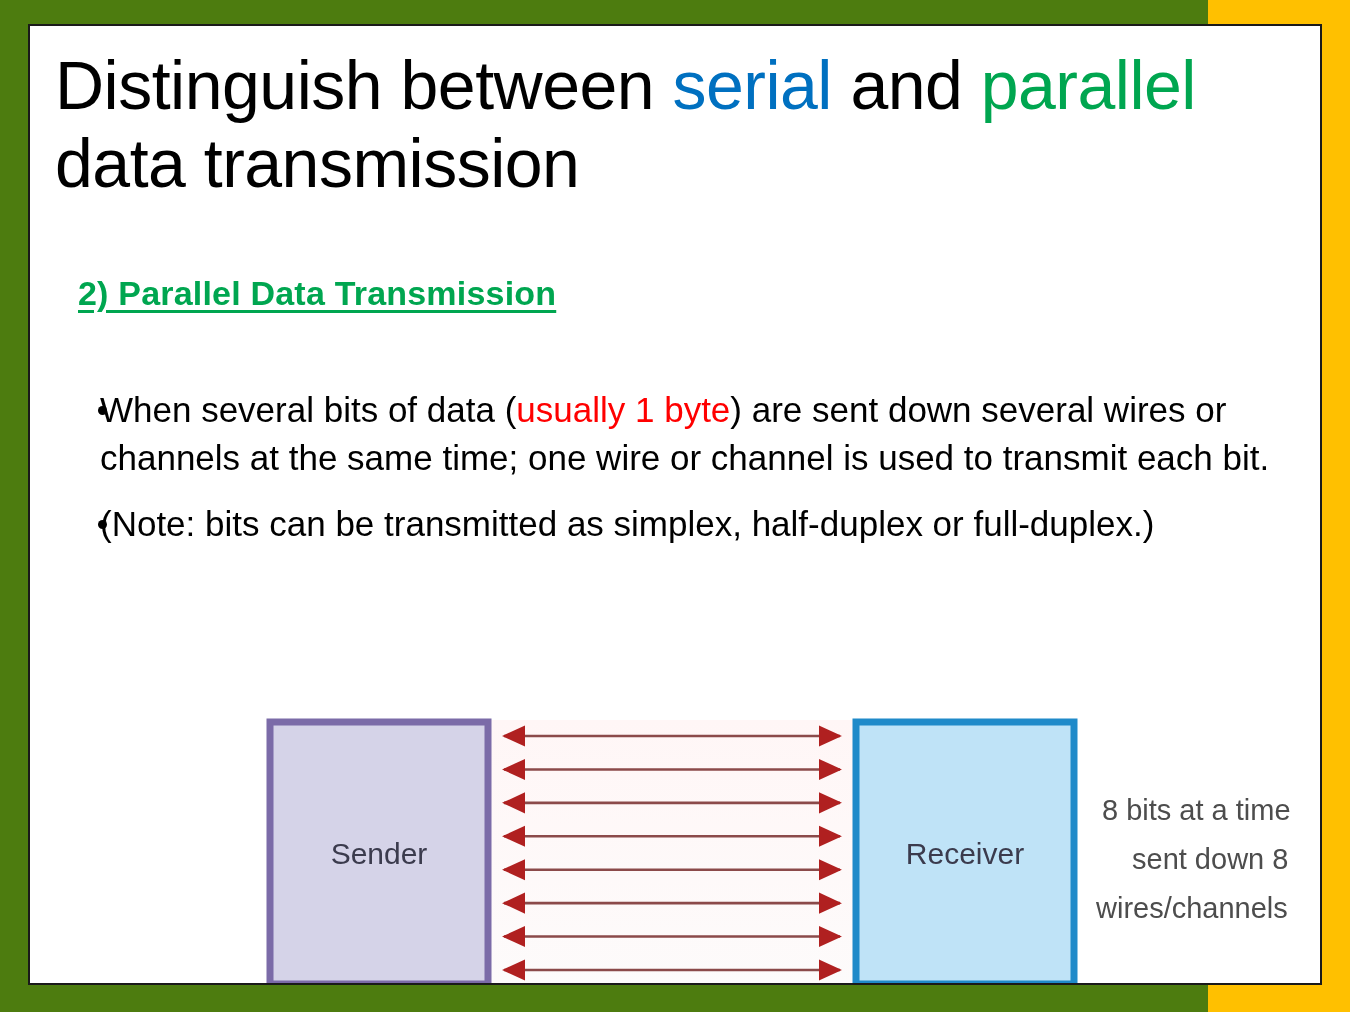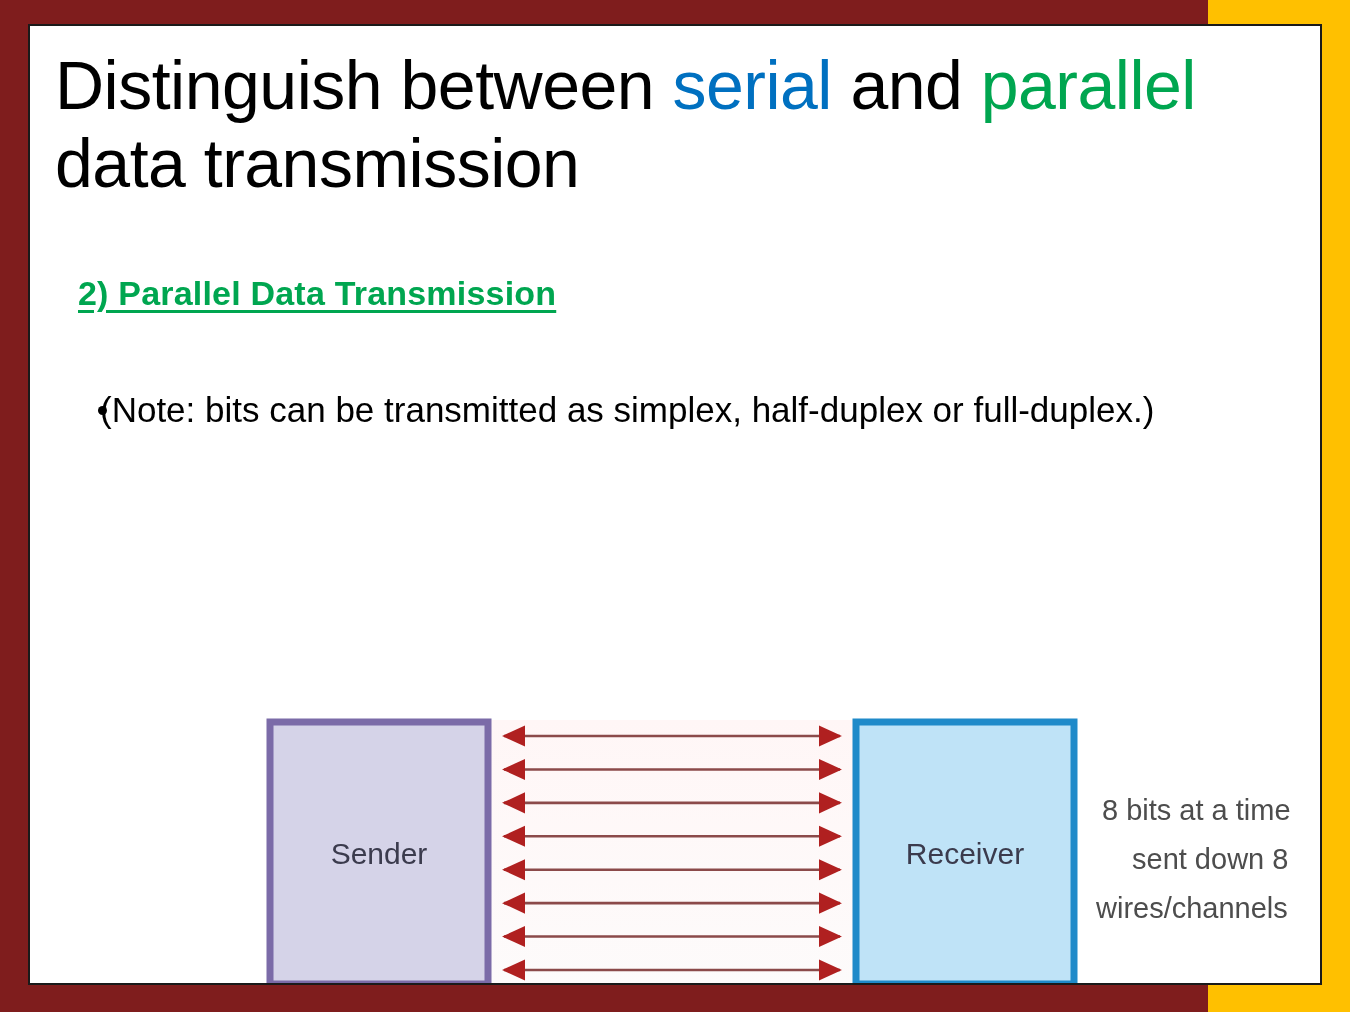--- a/index.html
+++ b/index.html
@@ -13,21 +13,21 @@
     overflow: hidden;
     font-family: "Liberation Sans", sans-serif;
   }
 
   
   #slide-frame {
     position: absolute;
     left: 0; top: 0;
     width: 1208px;
     height: 1012px;
-    background: #7f1d1d;
+    background: #4d7c0f;
   }
 
   
   #slide-canvas {
     position: absolute;
     left: 28px;
     top: 24px;
     width: 1294px;
     height: 961px;
     background: #FFFFFF;
@@ -110,20 +110,24 @@
   <div id="slide-canvas">
 
     <div id="title">
       <span>Distinguish between </span><span class="t-serial">serial</span><span> and </span><span class="t-parallel">parallel</span><span> data transmission</span>
     </div>
 
     <div id="subheading">2) Parallel Data Transmission</div>
 
     <div id="bullets">
 
+      <div class="bullet-row">
+        <span class="bullet-dot"></span>
+        <span class="bullet-text"><span>When several bits of data (</span><span class="hl-red">usually 1 byte</span><span>) are sent down several wires or channels at the same time; one wire or channel is used to transmit each bit.</span></span>
+      </div>
 
       <div class="bullet-row">
         <span class="bullet-dot"></span>
         <span class="bullet-text"><span>(Note: bits can be transmitted as simplex, half-duplex or full-duplex.)</span></span>
       </div>
 
     </div>
 
     <div id="diagram">
       <svg id="diagram-svg" width="1100" height="300" viewBox="0 0 1100 300">

